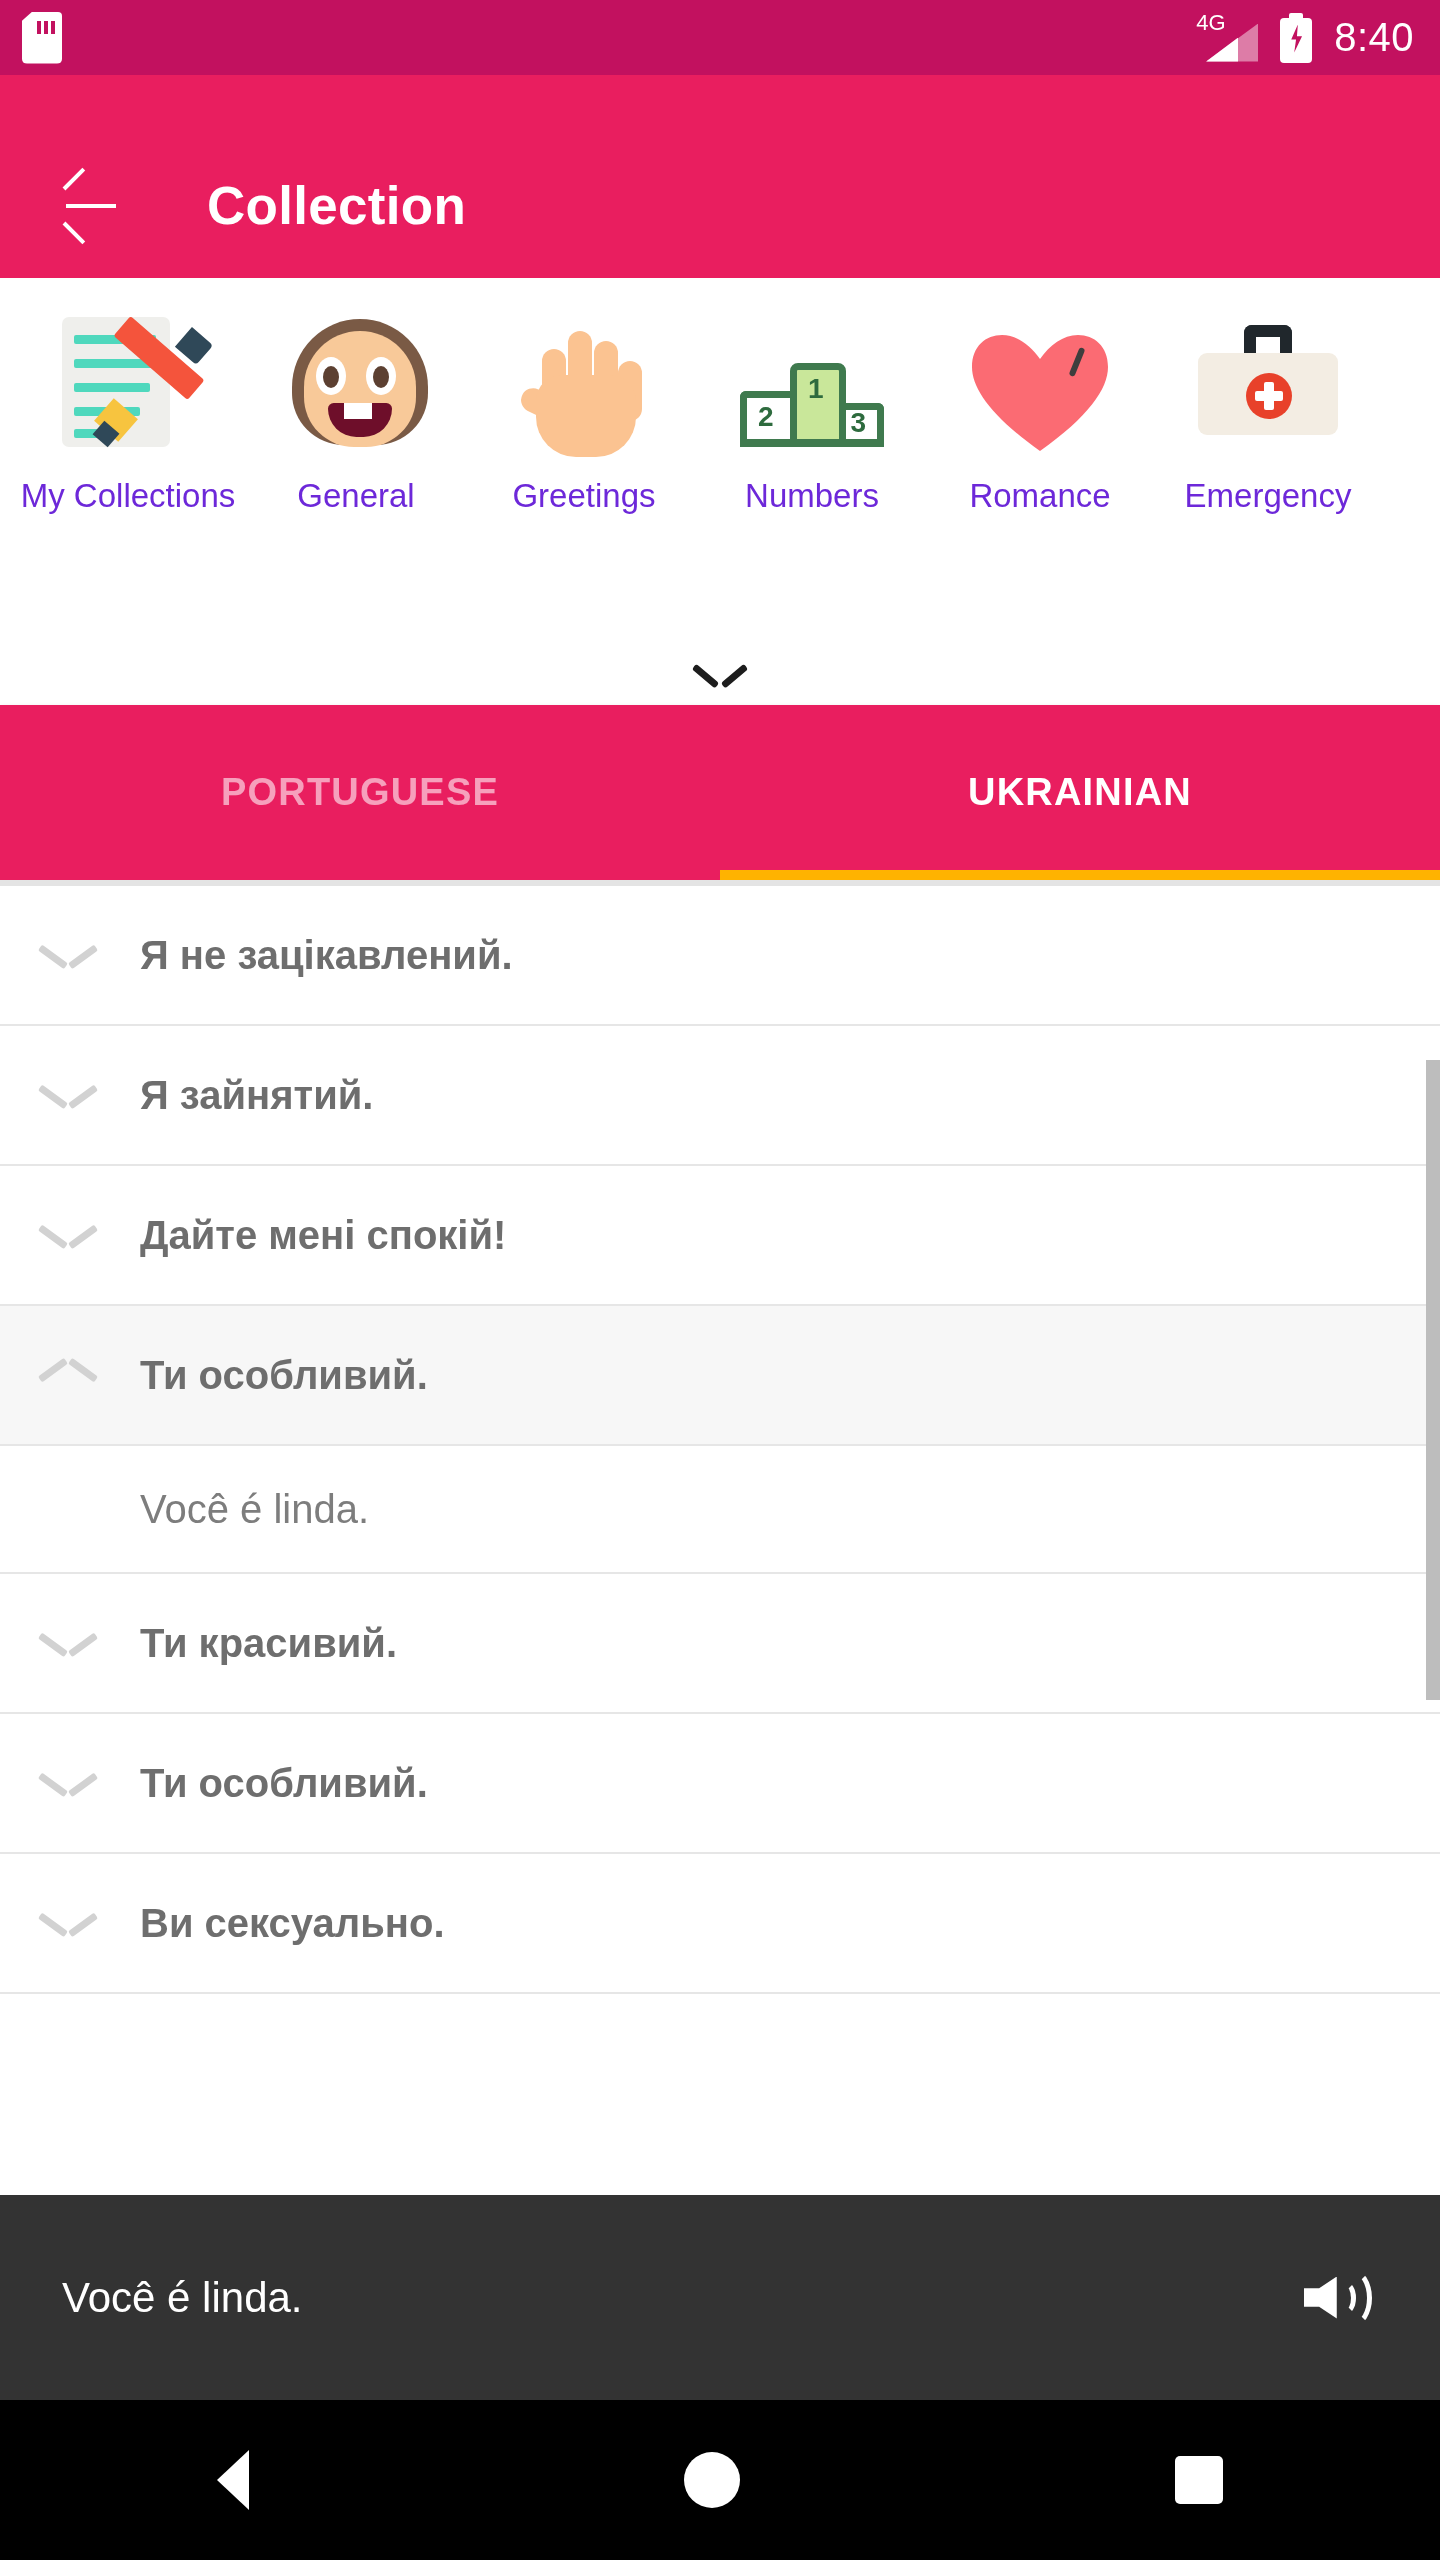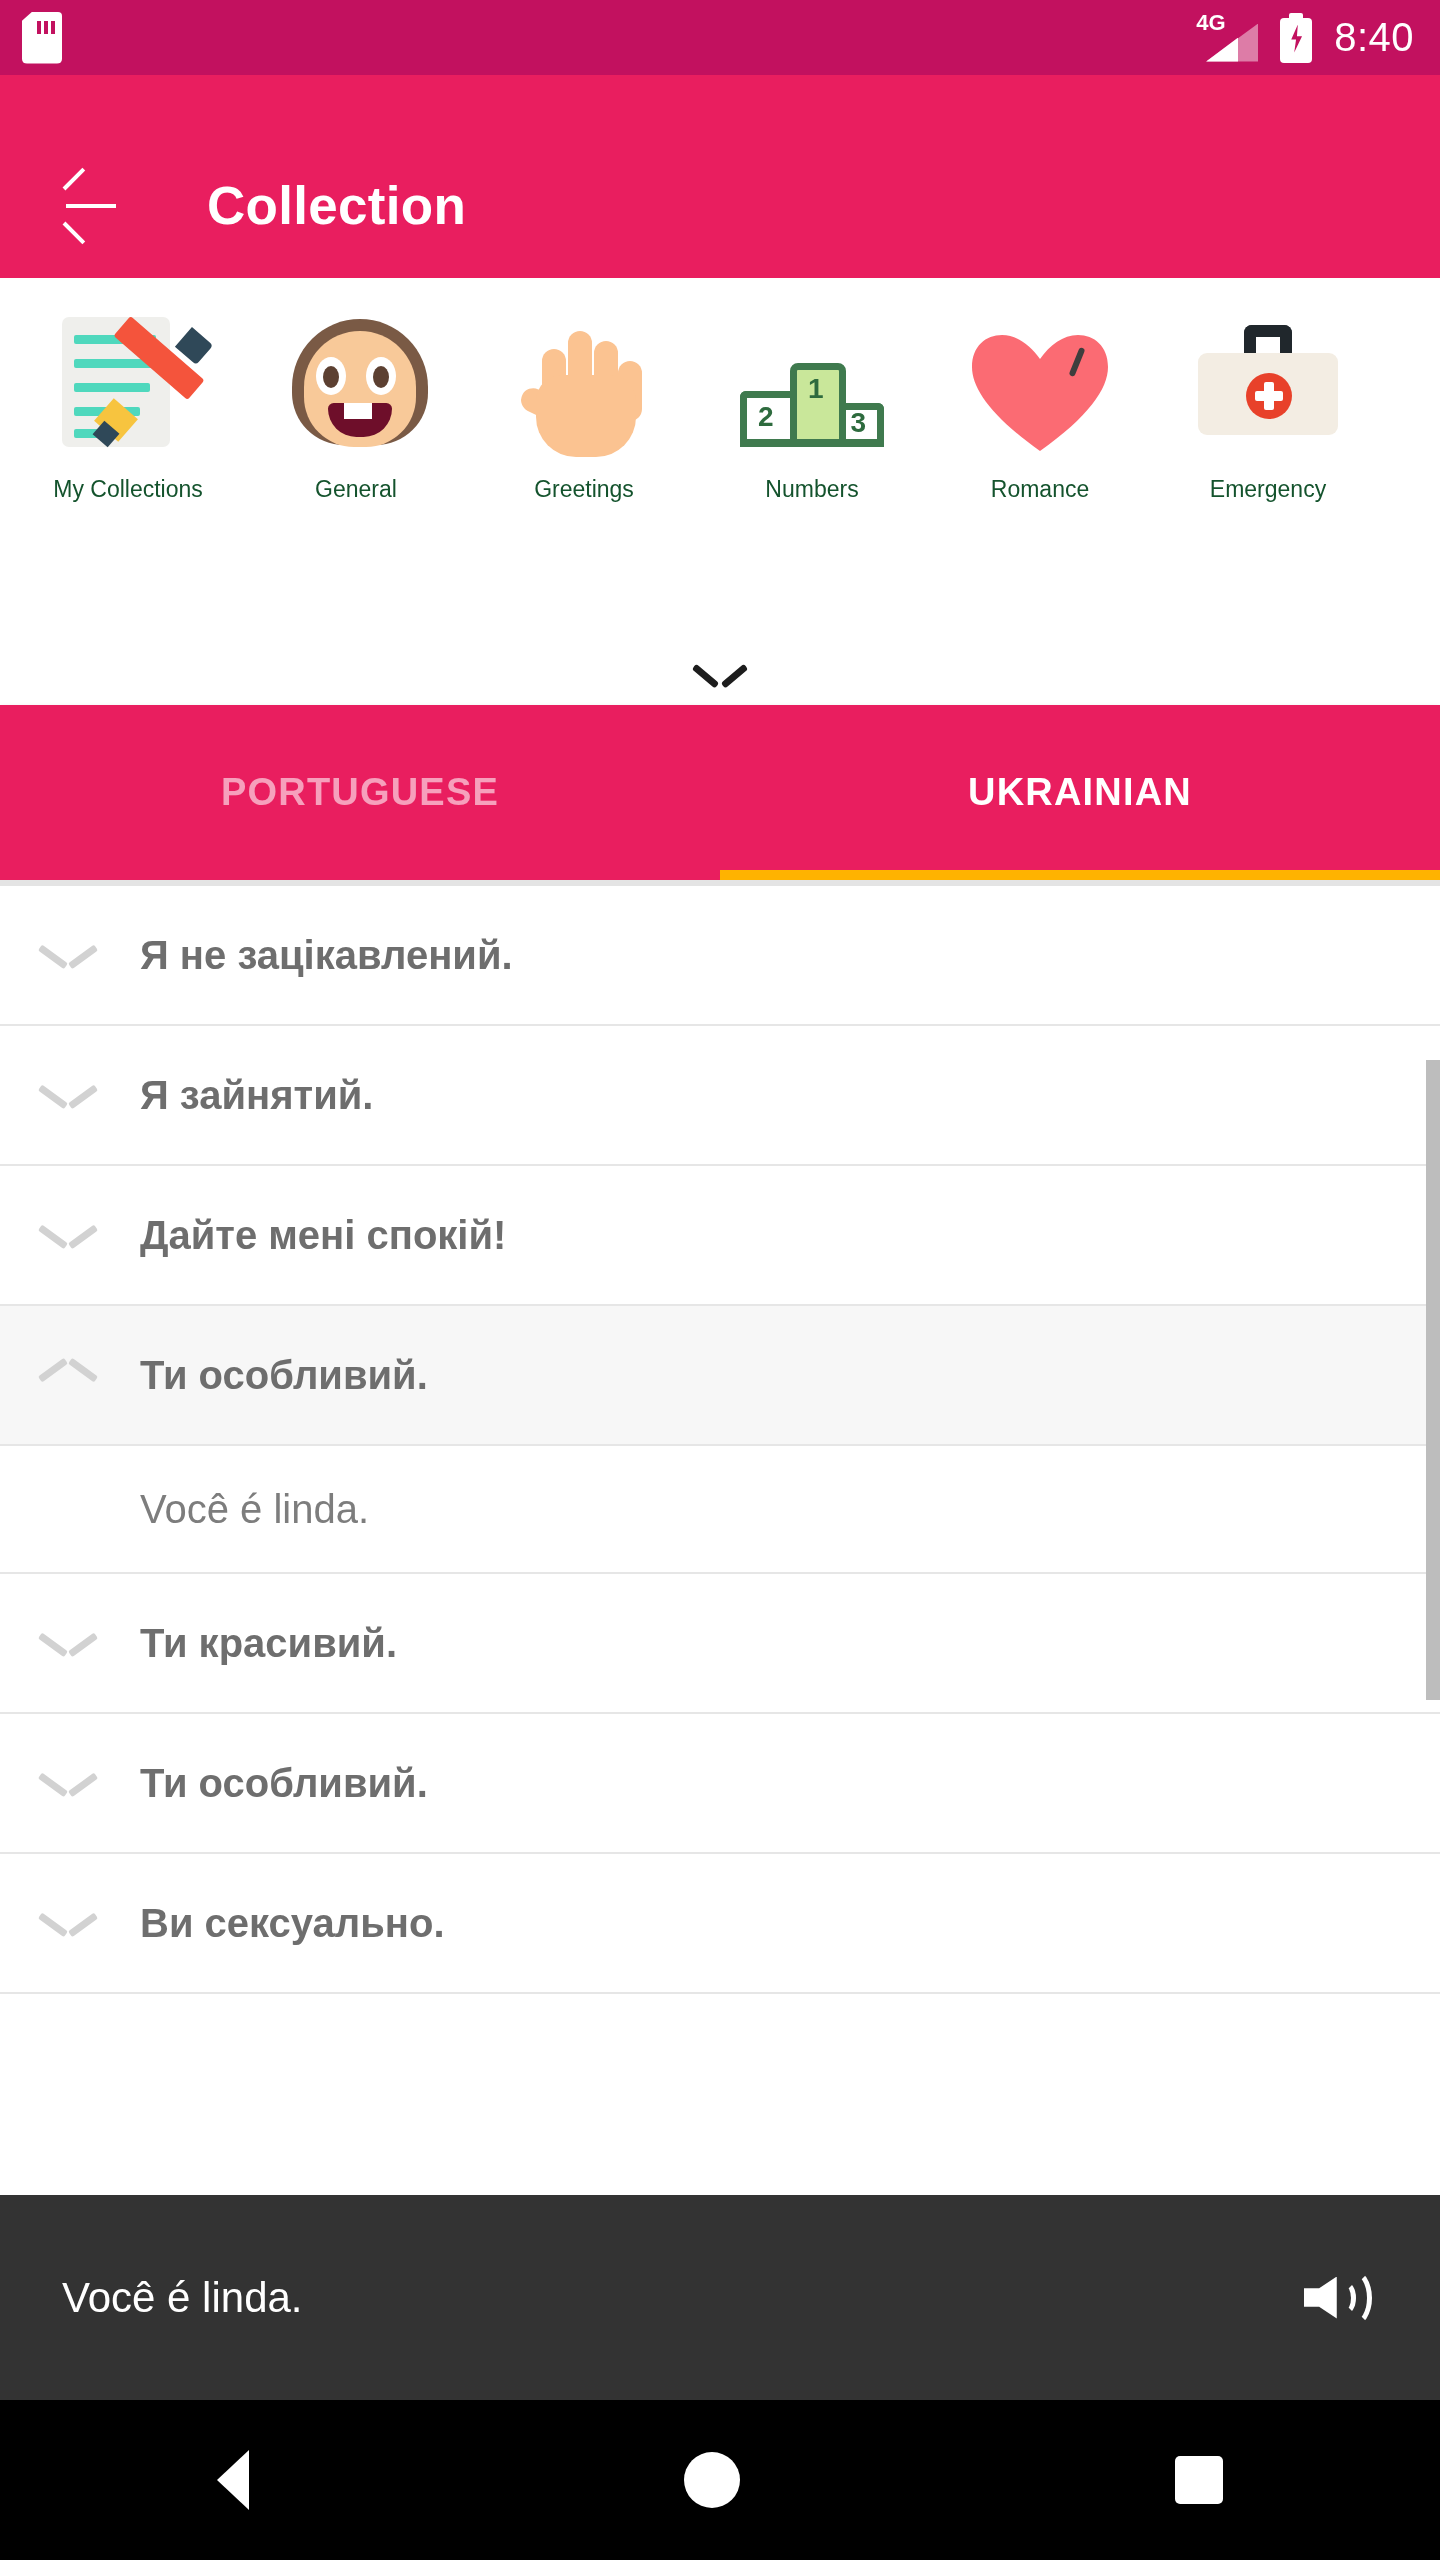--- a/index.html
+++ b/index.html
@@ -24,21 +24,21 @@
   .sd-icon .body {
     position:absolute; inset:0; background:#fff;
     border-radius:4px 4px 5px 5px;
     clip-path: polygon(0 18%, 26% 0, 100% 0, 100% 100%, 0 100%);
   }
   .sd-icon .pins { position:absolute; top:9px; right:7px; display:flex; gap:3px; }
   .sd-icon .pins i { display:block; width:4px; height:13px; background:#C2115F; }
   .signal { position:relative; width:60px; height:48px; }
   .signal .g4 {
     position:absolute; left:-2px; top:-2px;
-    font-size:22px; font-weight:bold; color:#fff; line-height:1;
+    font-size:22px; font-weight:normal; color:#fff; line-height:1;
   }
   .signal .tri-full {
     position:absolute; left:8px; bottom:0; width:52px; height:38px;
     background:rgba(255,255,255,0.45);
     clip-path: polygon(100% 0, 100% 100%, 0 100%);
   }
   .signal .tri-fill {
     position:absolute; left:8px; bottom:0; width:32px; height:24px;
     background:#fff;
     clip-path: polygon(100% 0, 100% 100%, 0 100%);
@@ -92,21 +92,21 @@
   }
   .cat-row {
     display:flex; align-items:flex-start; padding:33px 14px 0 14px;
   }
   .cat-item {
     width:228px; display:flex; flex-direction:column; align-items:center;
   }
   .cat-ico { width:152px; height:152px; position:relative; }
   .cat-label {
     margin-top:12px; width:100%;
-    font-size:23px; color:#14532d; text-align:center;
+    font-size:33px; color:#6d28d9; text-align:center;
     line-height:1.25; word-break:break-all;
   }
   .expander {
     position:absolute; bottom:16px; left:0; width:1440px;
     display:flex; justify-content:center;
   }
   .chev-down-big {
     width:52px; height:28px; position:relative;
   }
   .chev-down-big i:nth-child(1),

